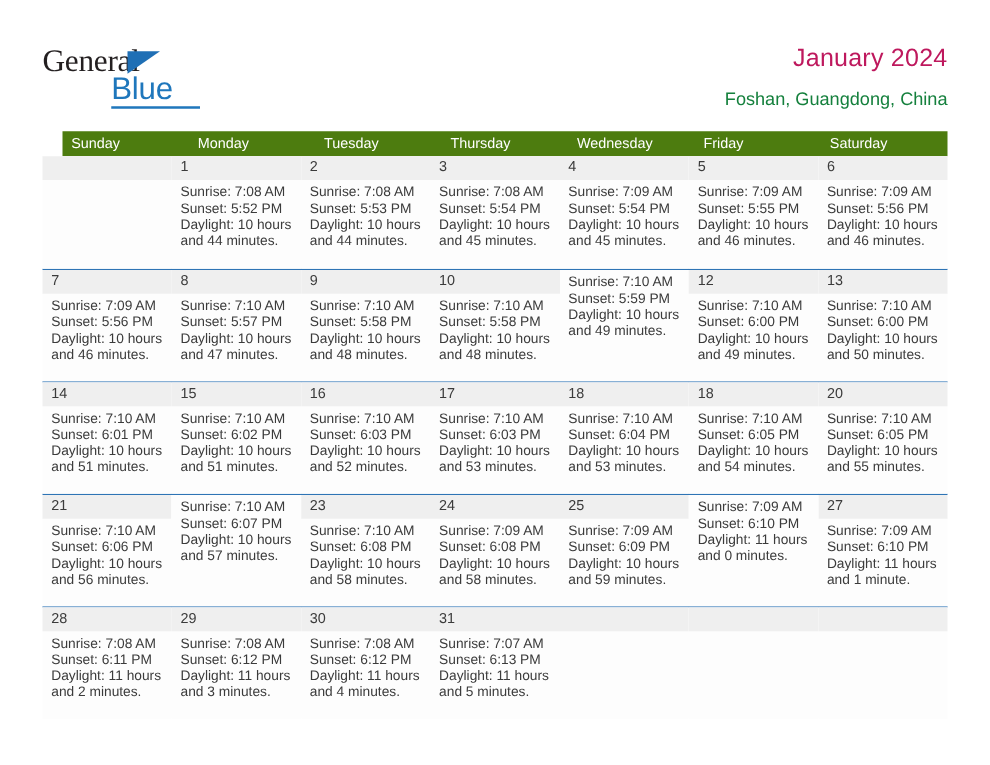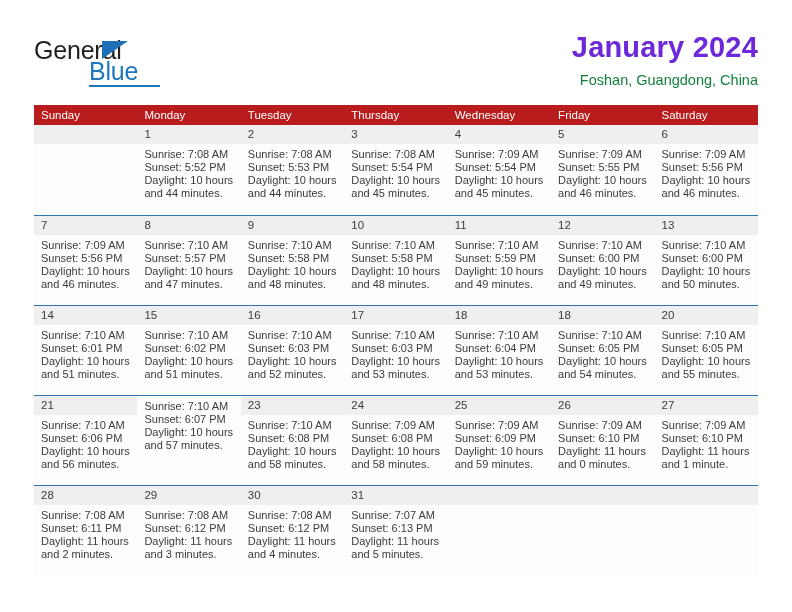--- a/index.html
+++ b/index.html
@@ -21,21 +21,21 @@
     position: absolute;
     left: 34px; top: 36px;
     width: 140px; height: 52px;
   }
   .logo-general {
     position: absolute;
     left: 0; top: 0;
     font-size: 25px;
     letter-spacing: -0.2px;
     color: #231f20;
-    font-family: Liberation Sans, sans-serif;
+    font-family: Liberation Serif, serif;
   }
   .logo-triangle {
     position: absolute;
     left: 68px; top: 5px;
     width: 0; height: 0;
     border-left: 26px solid #1f6fb5;
     border-bottom: 18px solid transparent;
   }
   .logo-blue {
     position: absolute;
@@ -51,43 +51,44 @@
     width: 71px; height: 2px;
     background: #1f77bc;
   }
 
   .title-block {
     position: absolute;
     right: 34px; top: 30px;
     text-align: right;
   }
   .cal-title {
-    font-size: 29px;
-    color: #6d28d9;
+    font-size: 20px;
+    color: #be185d;
     line-height: 34px;
-    font-weight: bold;
+    font-weight: normal;
     letter-spacing: 0.2px;
   }
   .cal-subtitle {
     font-size: 14.5px;
     color: #15803d;
     line-height: 20px;
     margin-top: 6px;
   }
 
   
   .calendar {
     position: absolute;
     left: 34px; top: 105px;
     width: 724px;
   }
   .weekdays {
     display: flex;
-    background: #b91c1c;
+    background: #4d7c0f;
     height: 20px;
+    margin-left: 16px;
   }
   .weekday {
     flex: 1 1 0;
     color: #ffffff;
     font-size: 11.5px;
     line-height: 20px;
     padding-left: 7px;
     white-space: nowrap;
   }
 
@@ -243,21 +244,20 @@
           <div class="daycell">
             <div class="daynum">10</div>
             <div class="dayinfo">
               <div>Sunrise: 7:10 AM</div>
               <div>Sunset: 5:58 PM</div>
               <div>Daylight: 10 hours</div>
               <div>and 48 minutes.</div>
             </div>
           </div>
           <div class="daycell">
-            <div class="daynum">11</div>
             <div class="dayinfo">
               <div>Sunrise: 7:10 AM</div>
               <div>Sunset: 5:59 PM</div>
               <div>Daylight: 10 hours</div>
               <div>and 49 minutes.</div>
             </div>
           </div>
           <div class="daycell">
             <div class="daynum">12</div>
             <div class="dayinfo">
@@ -381,21 +381,20 @@
           <div class="daycell">
             <div class="daynum">25</div>
             <div class="dayinfo">
               <div>Sunrise: 7:09 AM</div>
               <div>Sunset: 6:09 PM</div>
               <div>Daylight: 10 hours</div>
               <div>and 59 minutes.</div>
             </div>
           </div>
           <div class="daycell">
-            <div class="daynum">26</div>
             <div class="dayinfo">
               <div>Sunrise: 7:09 AM</div>
               <div>Sunset: 6:10 PM</div>
               <div>Daylight: 11 hours</div>
               <div>and 0 minutes.</div>
             </div>
           </div>
           <div class="daycell">
             <div class="daynum">27</div>
             <div class="dayinfo">

